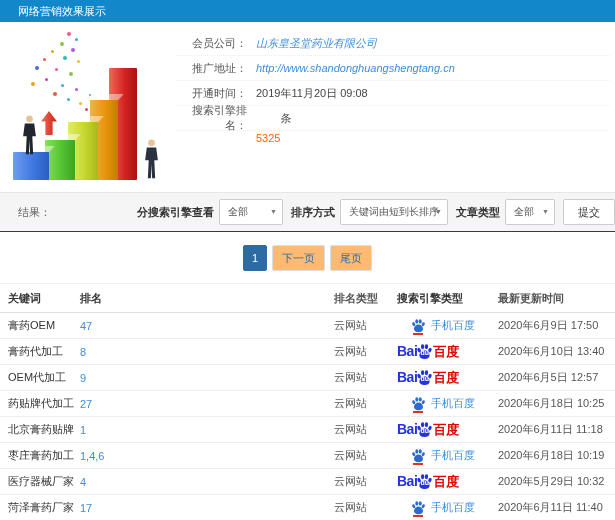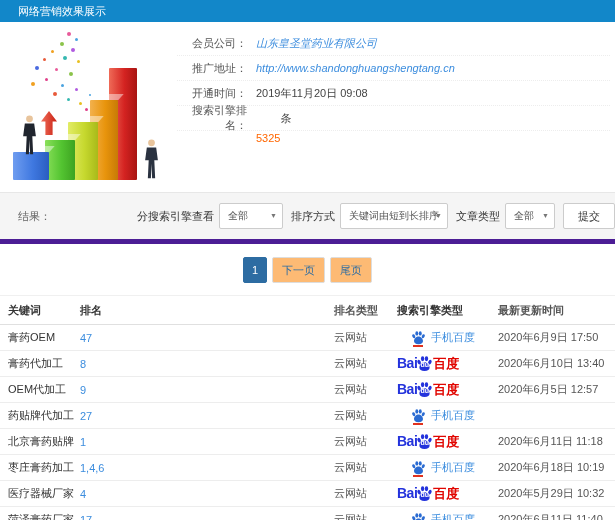--- a/index.html
+++ b/index.html
@@ -33,26 +33,26 @@
   .info-panel { position:absolute; left:177px; top:9px; right:5px; }
   .info-row { display:flex; align-items:center; height:25px; font-size:11px;
     border-bottom:1px dotted #ededed; }
   .info-label { width:70px; text-align:right; color:#555; flex:none; }
   .info-value { margin-left:9px; color:#444; }
   .info-value.link { color:#3c8dde;font-style:italic; }
   .info-highlight { margin-left:9px; color:#ff6600;margin-top:40px; }
   .info-suffix { color:#444; }
 
   
-  .filter-bar { height:52px; background:#f5f5f5; border-top:1px solid #e7e7e7;
-    border-bottom:5px solid #4c1d95; display:flex; align-items:center; padding-left:18px;
+  .filter-bar { height:40px; background:#f5f5f5; border-top:1px solid #e7e7e7;
+    border-bottom:1px solid #4c1d95; display:flex; align-items:center; padding-left:18px;
     font-size:11px; overflow:hidden; }
   .result-label { color:#666; }
   .filter-group { margin-left:auto; display:flex; align-items:center; }
-  .filter-label { font-weight:normal; color:#333; margin:0 5px 0 8px; white-space:nowrap; }
+  .filter-label { font-weight:bold; color:#333; margin:0 5px 0 8px; white-space:nowrap; }
   .select { position:relative; background:#fff; border:1px solid #ccc; border-radius:2px;
     height:26px; line-height:24px; font-size:10px; color:#555; padding:0 16px 0 8px;
     white-space:nowrap; cursor:pointer; flex:none; }
   .select .caret { position:absolute; right:5px; top:0; line-height:24px; font-size:7px; color:#777; }
   .sel-engine { width:64px; } .sel-sort { width:108px; } .sel-article { width:50px; }
   .submit-btn { height:26px; line-height:24px; background:#fff; border:1px solid #ccc;
     border-radius:2px; font-size:11px; color:#333; padding:0 14px; margin-left:8px;
     white-space:nowrap; cursor:pointer; flex:none; }
 
   
@@ -294,20 +294,21 @@
             <ellipse cx="14.8" cy="5.4" rx="2.4" ry="3.5"></ellipse>
             <ellipse cx="19.6" cy="10" rx="2.3" ry="3.4" transform="rotate(25 19.6 10)"></ellipse>
             <path d="M12 10.2c-3.4 0-7.2 3.4-7.2 7.4 0 3.1 2.4 5 7.2 5s7.2-1.9 7.2-5c0-4-3.8-7.4-7.2-7.4z"></path>
           </svg>
           <span class="redbar"></span>
         </span>
         <span>手机百度</span>
       </span>
 
     </div>
+    <div class="c5">2020年6月18日 10:25</div>
   </div>
       <div class="t-row">
     <div class="c1">北京膏药贴牌</div>
     <div class="c2">
       <a class="rank-link">1</a>
     </div>
     <div class="c3">云网站</div>
     <div class="c4">
 
       <span class="eng-pc">

